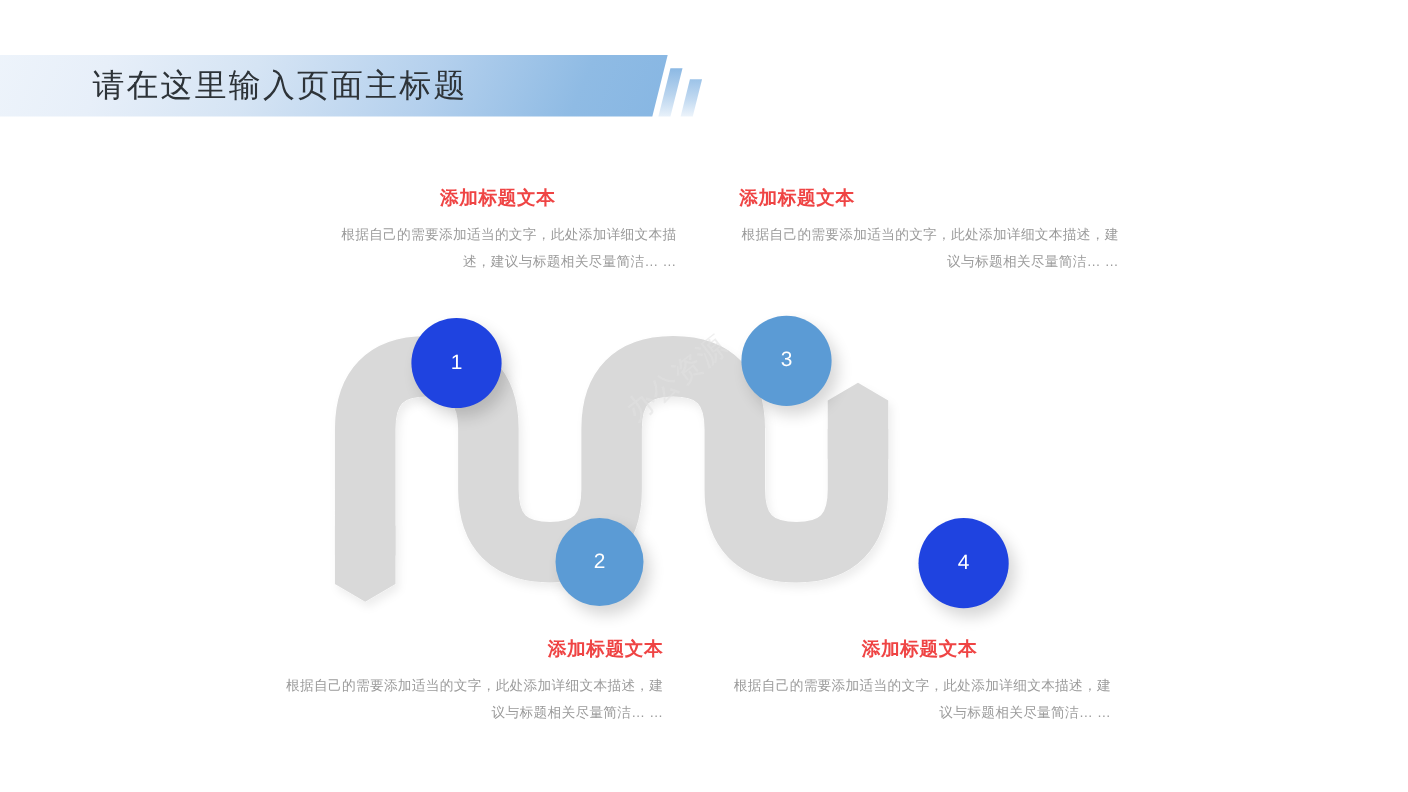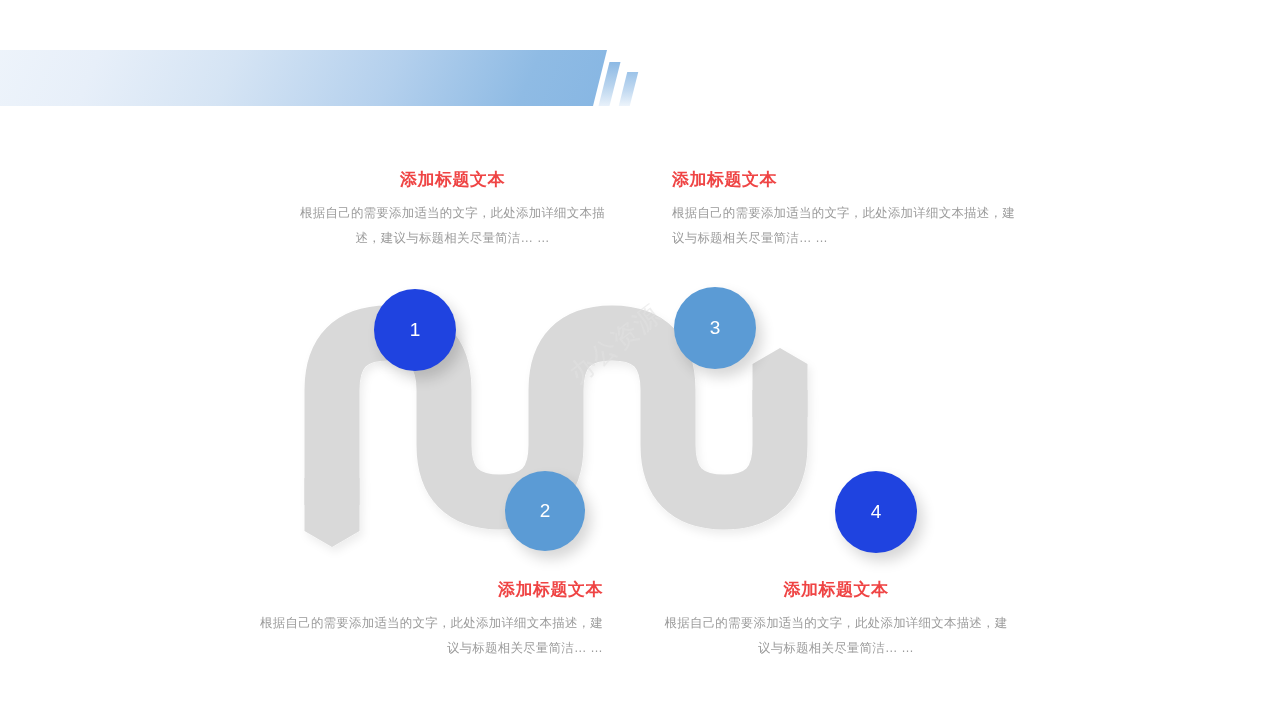--- a/index.html
+++ b/index.html
@@ -123,37 +123,39 @@
     color: #ef4444;
     margin: 0 0 10px 0;
     letter-spacing: 0.5px;
   }
   .block-body {
     font-size: 12.5px;
     color: #9b9b9b;
     line-height: 2.0;
     margin: 0;
     letter-spacing: 0.2px;
+    text-align: right;
   }
 
   #text-block-1 { left: 290px; top: 168px; width: 325px; text-align: center; }
   #text-block-2 { left: 672px; top: 168px; width: 345px; text-align: left; }
   #text-block-3 { left: 255px; top: 578px; width: 348px; text-align: right; }
   #text-block-4 { left: 662px; top: 578px; width: 348px; text-align: center; }
 
   #text-block-3 .block-title { text-align: right; }
   #text-block-1 .block-title { text-align: center; }
   #text-block-2 .block-title { text-align: left; }
   #text-block-4 .block-title { text-align: center; }
 </style>
 </head>
 <body>
 
 <div id="title-banner">
   <div class="banner-shape"></div>
+  <div class="banner-title">请在这里输入页面主标题</div>
 </div>
 <div class="accent-bar" id="accent-bar-1"></div>
 <div class="accent-bar" id="accent-bar-2"></div>
 
 <svg id="wave-ribbon" viewBox="0 0 680 270">
   <defs>
     <filter id="ribbonShadow" x="-20%" y="-20%" width="150%" height="150%">
       <feDropShadow dx="3" dy="5" stdDeviation="4" flood-color="#000000" flood-opacity="0.07"></feDropShadow>
     </filter>
   </defs>

